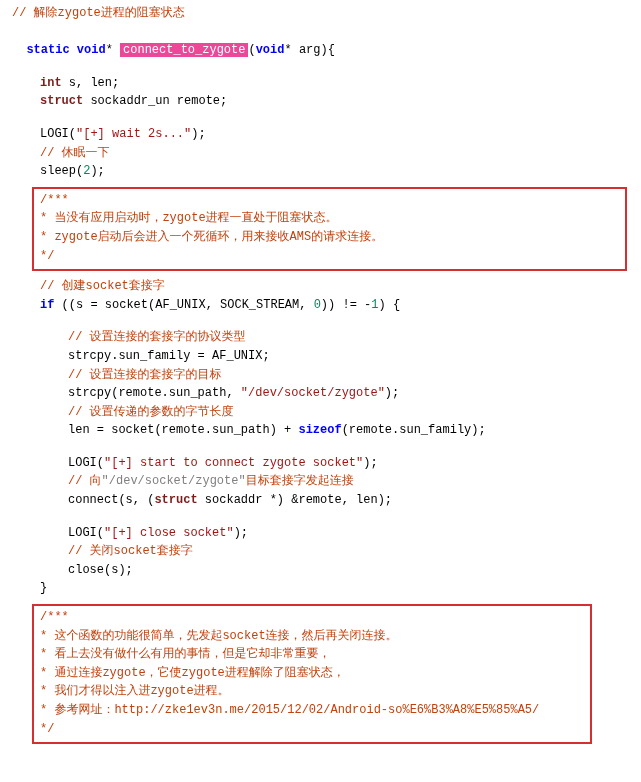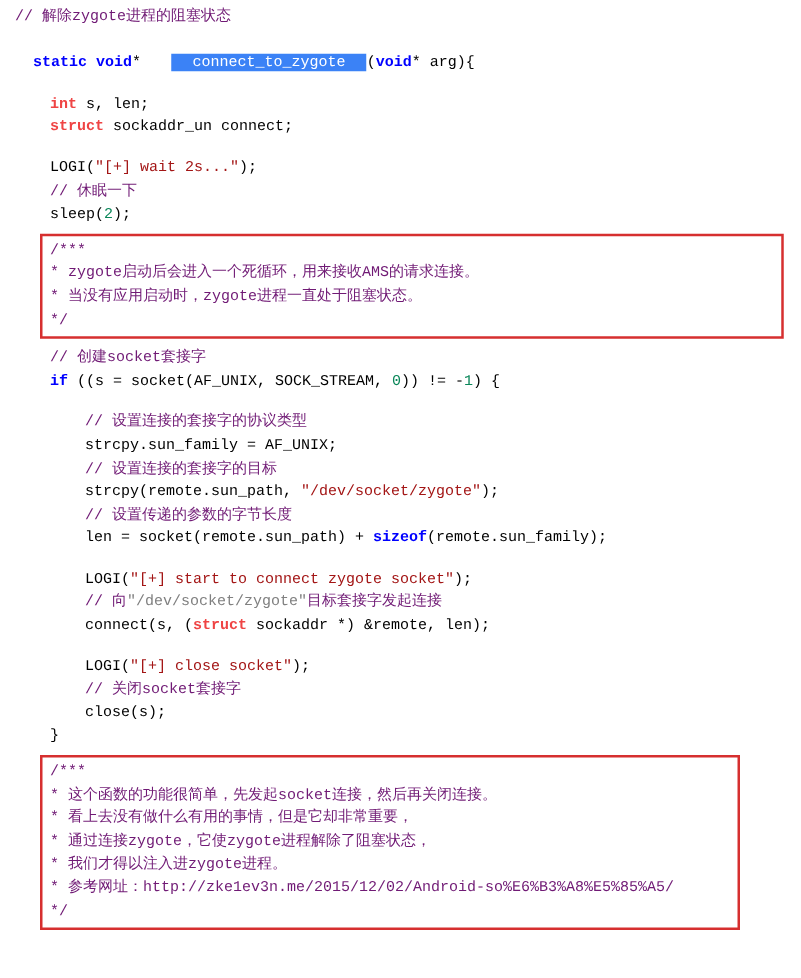--- a/index.html
+++ b/index.html
@@ -7,27 +7,27 @@
     font-family: Consolas, Monaco, 'Courier New', monospace;
     font-size: 12px;
     line-height: 1.55;
     background: #fff;
     color: #000;
     padding: 4px 0 4px 12px;
     width: 641px;
     position: relative;
   }
   .code-line { white-space: pre; }
-  .comment { color: #701a75; }
+  .comment { color: #c2410c; }
   .kw      { color: #0000ff; font-weight: bold; font-family: Liberation Mono, monospace; }
-  .typeb   { color: #ef4444; font-weight: bold; }
+  .typeb   { color: #7f1d1d; font-weight: bold; }
   .str     { color: #a31515; }
   .str2    { color: #808080; }
   .num     { color: #098658; }
-  .hl      { background: #3b82f6; color: #fff; padding:0 17px;margin-left:17px; }
+  .hl      { background: #ec4899; color: #fff; padding:0 3px; }
   .boxed {
     border: 2px solid #d62f2f;
     margin: 6px 0 6px 20px;
     padding: 2px 6px 4px 6px;
     width: 595px;
   }
   .boxed2 {
     border: 2px solid #d62f2f;
     margin: 6px 0 6px 20px;
     padding: 2px 6px 4px 6px;
@@ -42,32 +42,32 @@
 
 <div class="code-line comment">// 解除zygote进程的阻塞状态</div>
 
 <div class="code-line">
   <span class="kw">static</span><span> </span><span class="kw">void</span><span>*</span><span> </span><span class="hl">connect_to_zygote</span><span>(</span><span class="kw">void</span><span>*</span><span> arg){</span>
 </div>
 
 <div class="gap"></div>
 
 <div class="code-line pad1"><span class="typeb">int</span><span> s, len;</span></div>
-<div class="code-line pad1"><span class="typeb">struct</span><span> sockaddr_un connect;</span></div>
+<div class="code-line pad1"><span class="typeb">struct</span><span> sockaddr_un remote;</span></div>
 
 <div class="gap"></div>
 
 <div class="code-line pad1"><span>LOGI(</span><span class="str">"[+] wait 2s..."</span><span>);</span></div>
 <div class="code-line pad1 comment">// 休眠一下</div>
 <div class="code-line pad1"><span>sleep(</span><span class="num">2</span><span>);</span></div>
 
 <div class="boxed">
   <div class="comment">/***</div>
+  <div class="comment"> * 当没有应用启动时，zygote进程一直处于阻塞状态。</div>
   <div class="comment"> * zygote启动后会进入一个死循环，用来接收AMS的请求连接。</div>
-  <div class="comment"> * 当没有应用启动时，zygote进程一直处于阻塞状态。</div>
   <div class="comment"> */</div>
 </div>
 
 <div class="code-line pad1 comment">// 创建socket套接字</div>
 <div class="code-line pad1"><span class="kw">if</span><span> ((s = socket(AF_UNIX, SOCK_STREAM, </span><span class="num">0</span><span>)) != -</span><span class="num">1</span><span>) {</span></div>
 
 <div class="gap"></div>
 
 <div class="code-line pad2 comment">// 设置连接的套接字的协议类型</div>
 <div class="code-line pad2">strcpy.sun_family = AF_UNIX;</div>

